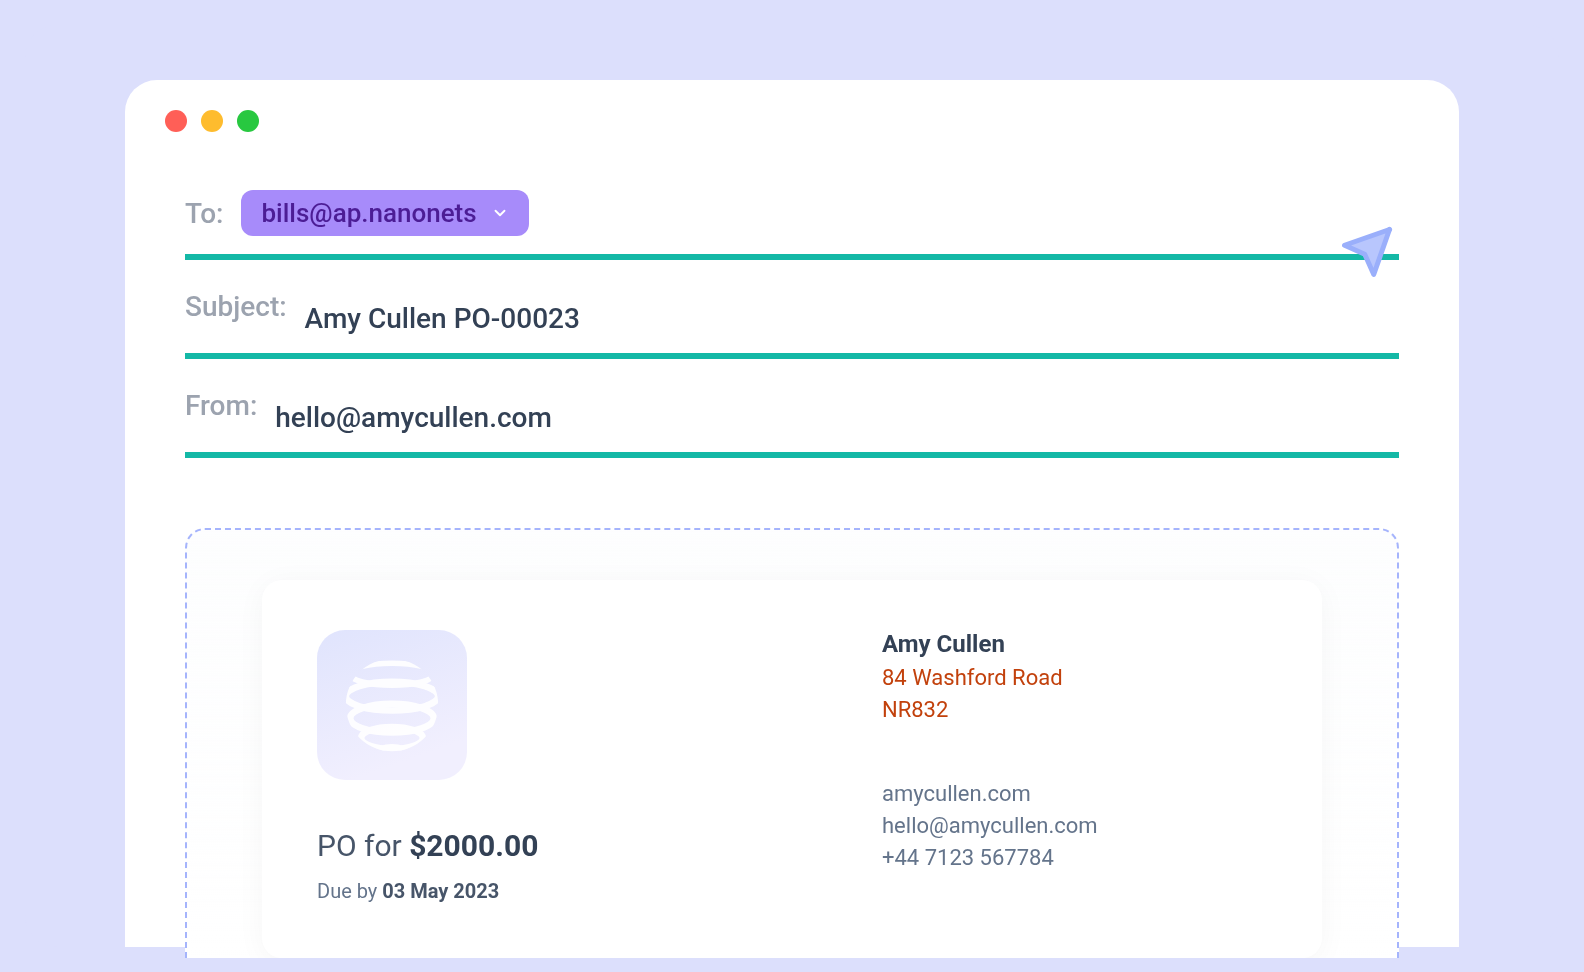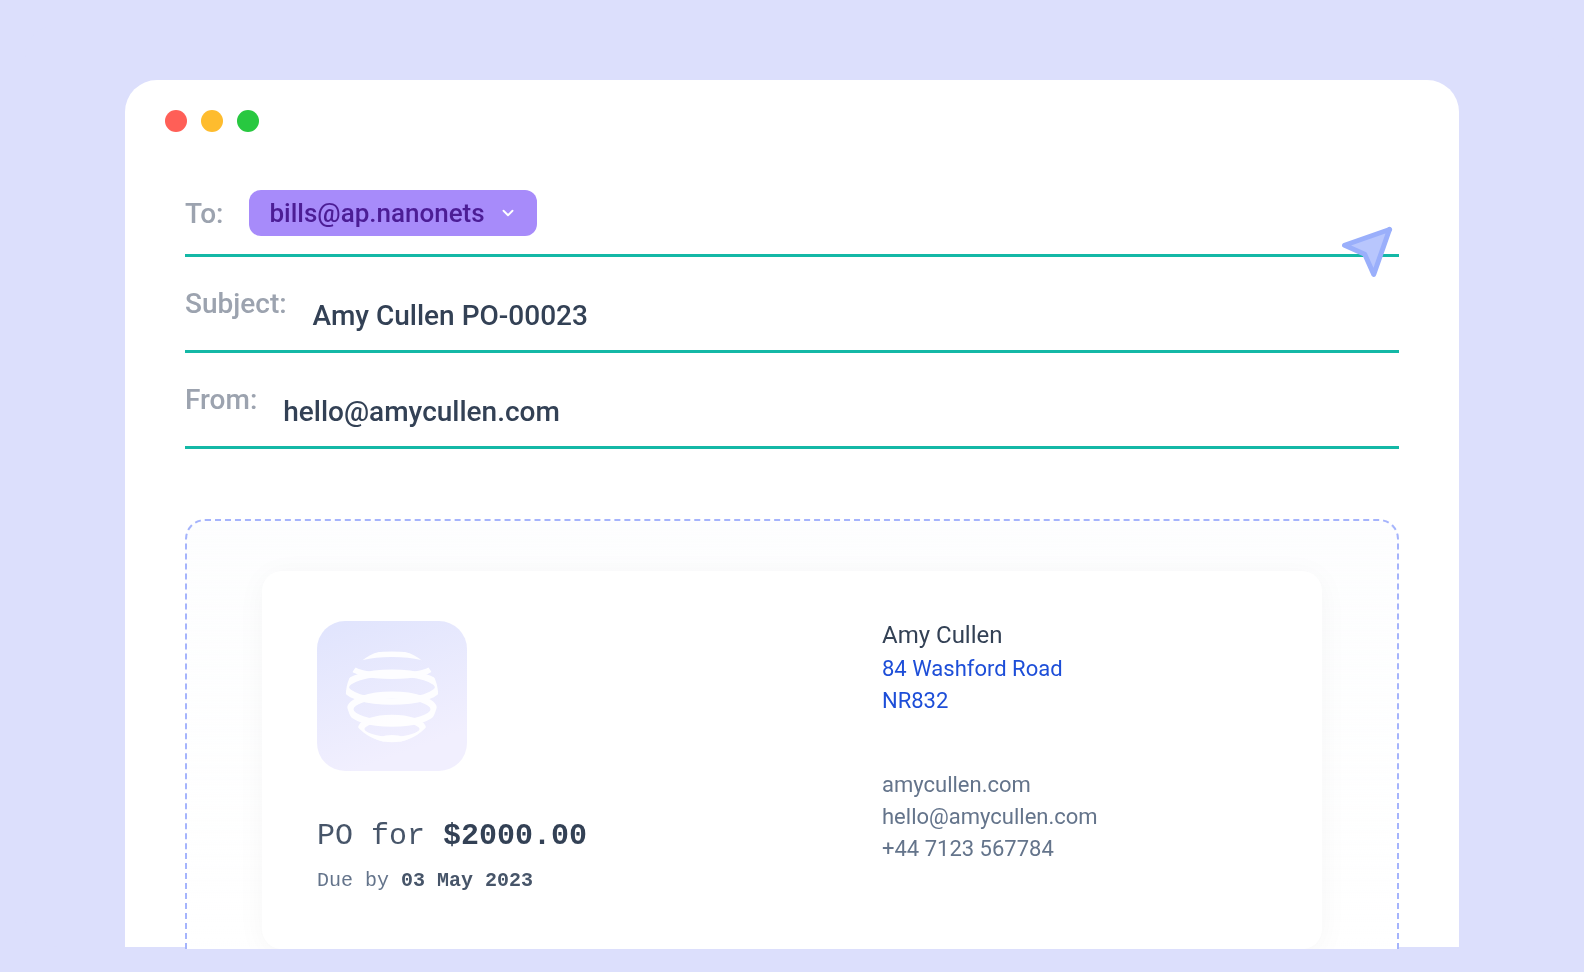--- a/index.html
+++ b/index.html
@@ -49,22 +49,22 @@
       top: 145px;
       right: 65px;
       width: 54px;
       height: 54px;
       color: #9aaffb;
     }
     .field-row {
       display: flex;
       align-items: center;
       padding: 18px 0;
-      border-bottom: 3px solid #14b8a6;
-      gap: 26px;
+      border-bottom: 6px solid #14b8a6;
+      gap: 18px;
     }
     .field-label {
       color: #9ca3af;
       font-size: 28px;
       font-weight: 500;
     }
     .field-value {
       color: #334155;
       font-size: 28px;
       font-weight: 500;
@@ -101,21 +101,20 @@
       background: #ffffff;
       border-radius: 20px;
       padding: 50px 55px;
       box-shadow: 0 4px 30px rgba(0,0,0,0.04);
       display: flex;
       gap: 180px;
       height: 100%;
     }
     .po-left {
       flex: 1;
-      font-family: Liberation Mono, monospace;
     }
     .po-logo {
       width: 150px;
       height: 150px;
       border-radius: 28px;
       background: linear-gradient(160deg, #e0e4fd 0%, #f1effe 80%);
       display: flex;
       align-items: center;
       justify-content: center;
       margin-bottom: 48px;
@@ -145,28 +144,28 @@
     .po-due-date {
       font-weight: 700;
       color: #475569;
     }
     .po-right {
       flex: 1;
       color: #475569;
     }
     .po-name {
       font-size: 24px;
-      font-weight: 400;
+      font-weight: 700;
       color: #334155;
       margin-bottom: 4px;
     }
     .po-address {
       font-size: 22px;
       line-height: 1.45;
-      color: #1d4ed8;
+      color: #c2410c;
       margin-bottom: 52px;
     }
     .po-contact {
       font-size: 22px;
       line-height: 1.45;
       color: #64748b;
       margin-top: 19px;
     }
   </style>
 </head>

